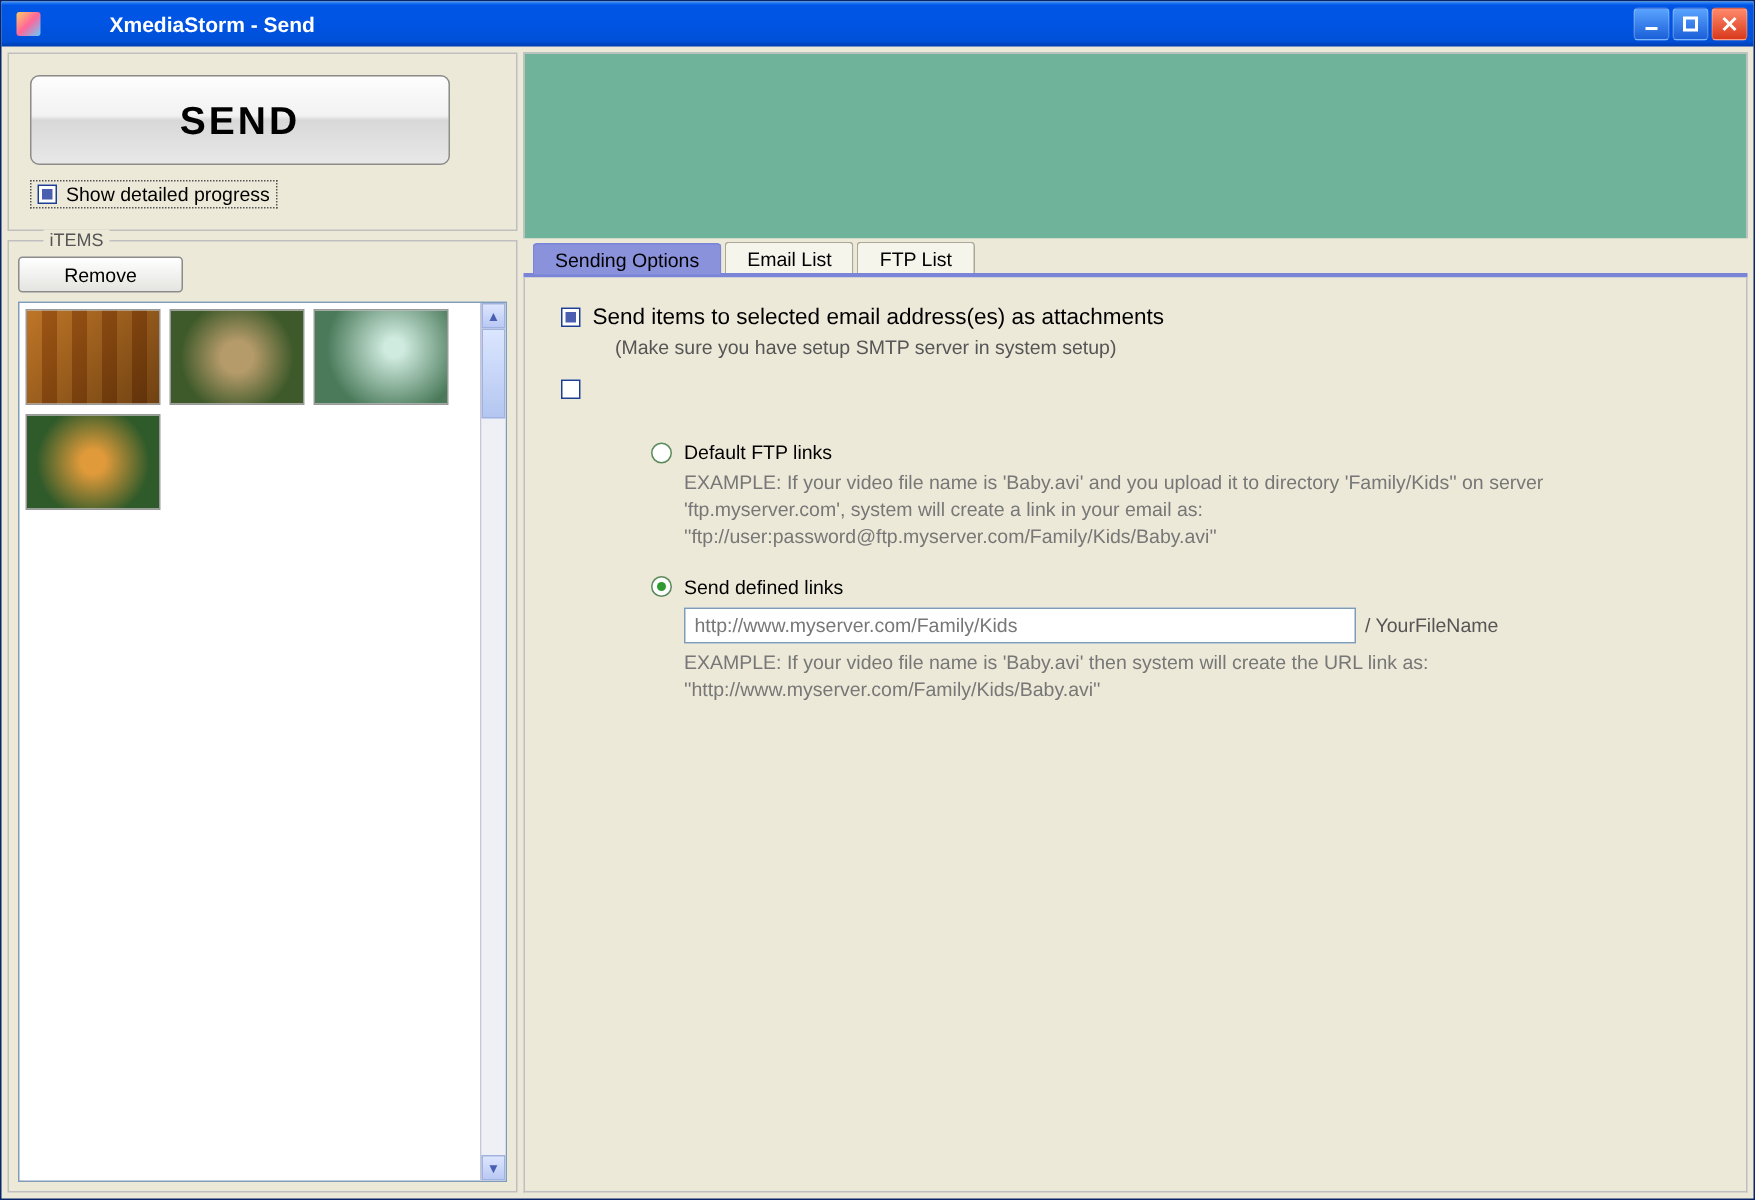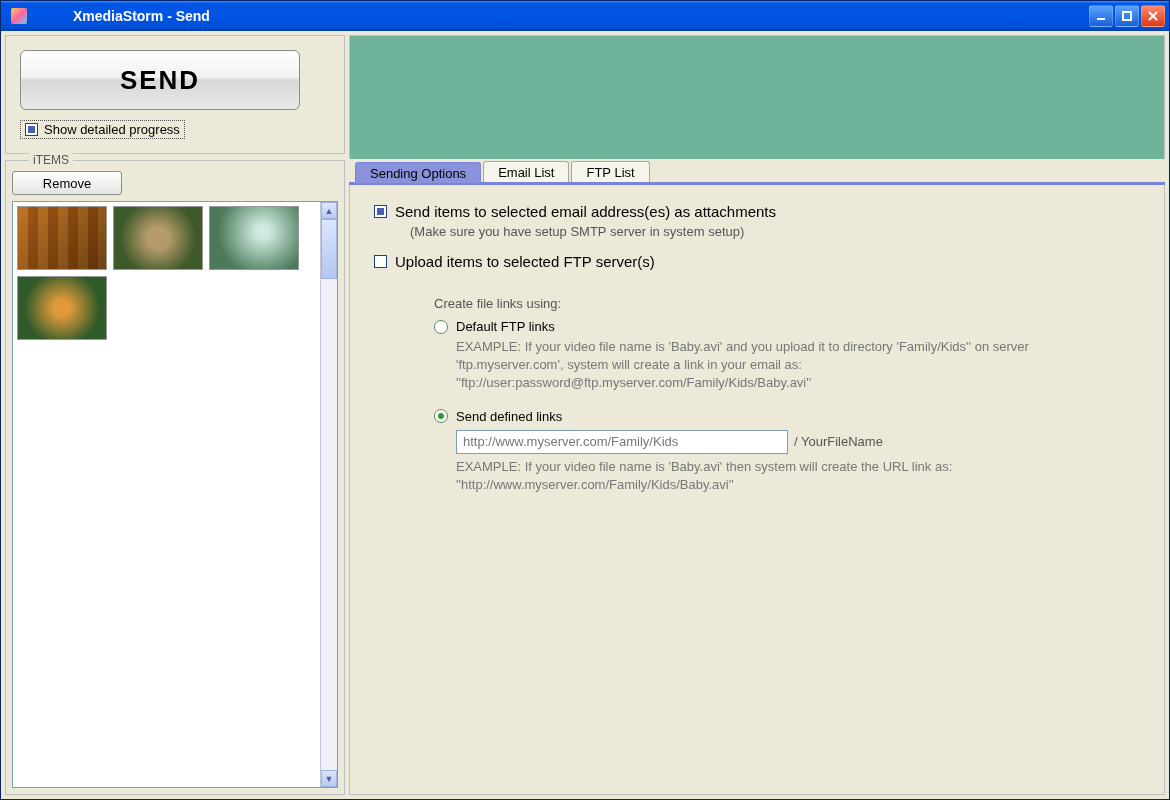--- a/index.html
+++ b/index.html
@@ -228,21 +228,21 @@
   background: #fff;
   display: inline-flex; align-items: center; justify-content: center;
 }
 .radio.selected::after {
   content: '';
   width: 6px; height: 6px; border-radius: 50%; background: #2f9a2f;
 }
 .example { font-size: 13px; color: #777; margin-left: 22px; line-height: 1.4; max-width: 680px; }
 .url-row { display: flex; align-items: center; gap: 6px; margin: 6px 0 4px 22px; }
 .url-input {
-  width: 332px; height: 24px;
+  width: 448px; height: 24px;
   border: 1px solid #7f9db9;
   background: #fff;
   padding: 2px 6px;
   font-family: Tahoma, Arial, sans-serif;
   font-size: 13px;
   color: #777;
 }
 .suffix { color: #555; }
 </style>
 </head>
@@ -315,28 +315,26 @@
       <div class="content">
 
         <div class="optrow">
           <span class="cbx checked"></span>
           <span class="optlabel">Send items to selected email address(es) as attachments</span>
         </div>
         <div class="subnote">(Make sure you have setup SMTP server in system setup)</div>
 
         <div class="optrow">
           <span class="cbx"></span>
-          <span class="optlabel">Upload items to selected FTP server(s)</span>
         </div>
 
         <div class="section-gap"></div>
 
 
         <div class="links-block">
-          <div>Create file links using:</div>
 
           <div class="radio-row">
             <span class="radio"></span>
             <span>Default FTP links</span>
           </div>
           <div class="example">EXAMPLE: If your video file name is 'Baby.avi' and you upload it to directory 'Family/Kids'' on server 'ftp.myserver.com', system will create a link in your email as: ''ftp://user:password@ftp.myserver.com/Family/Kids/Baby.avi''</div>
 
           <div class="radio-row" style="margin-top:16px">
             <span class="radio selected"></span>
             <span>Send defined links</span>

